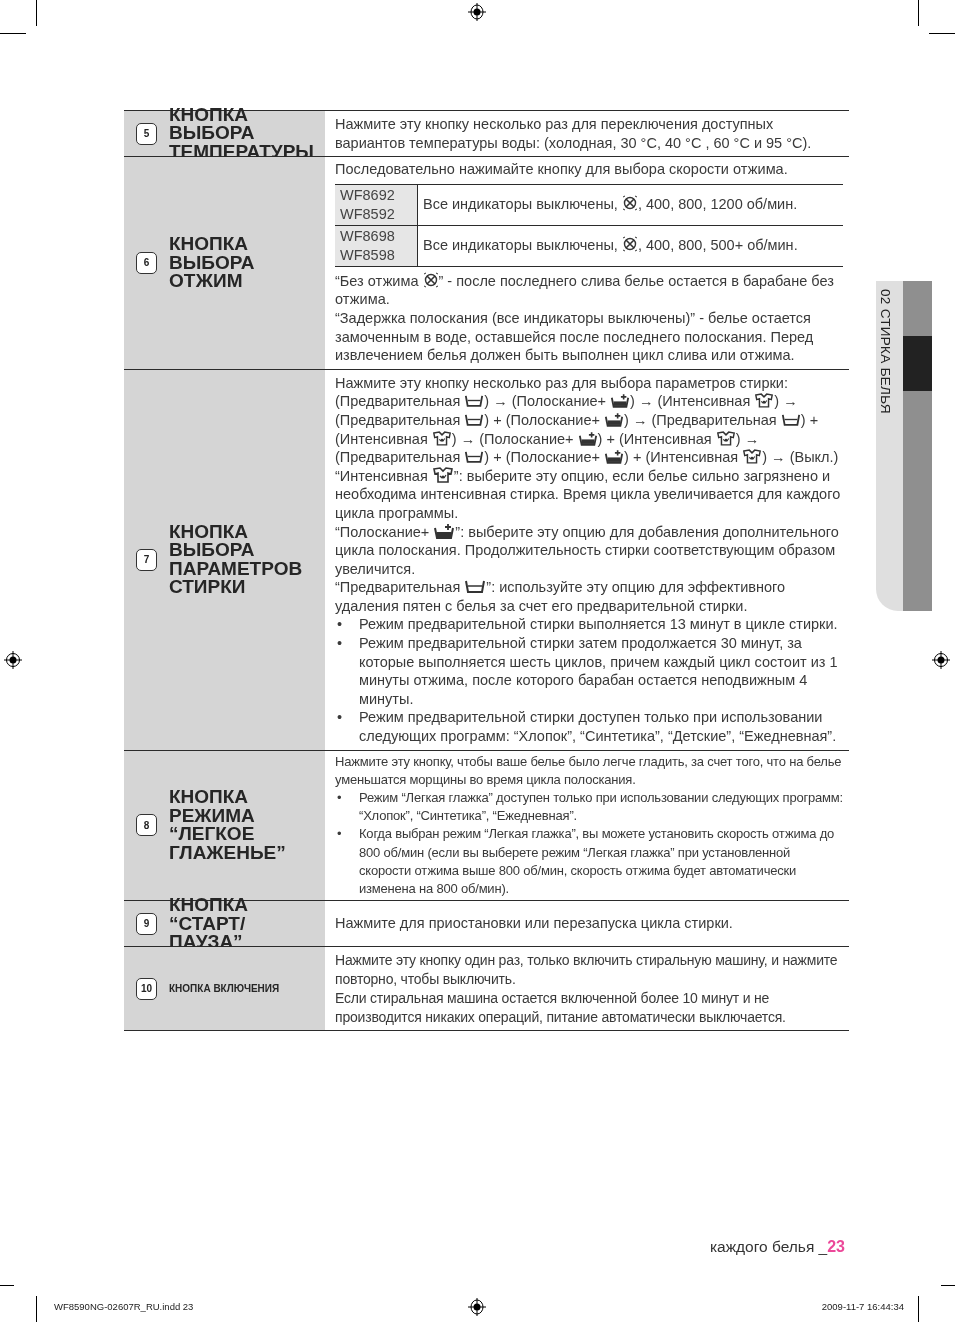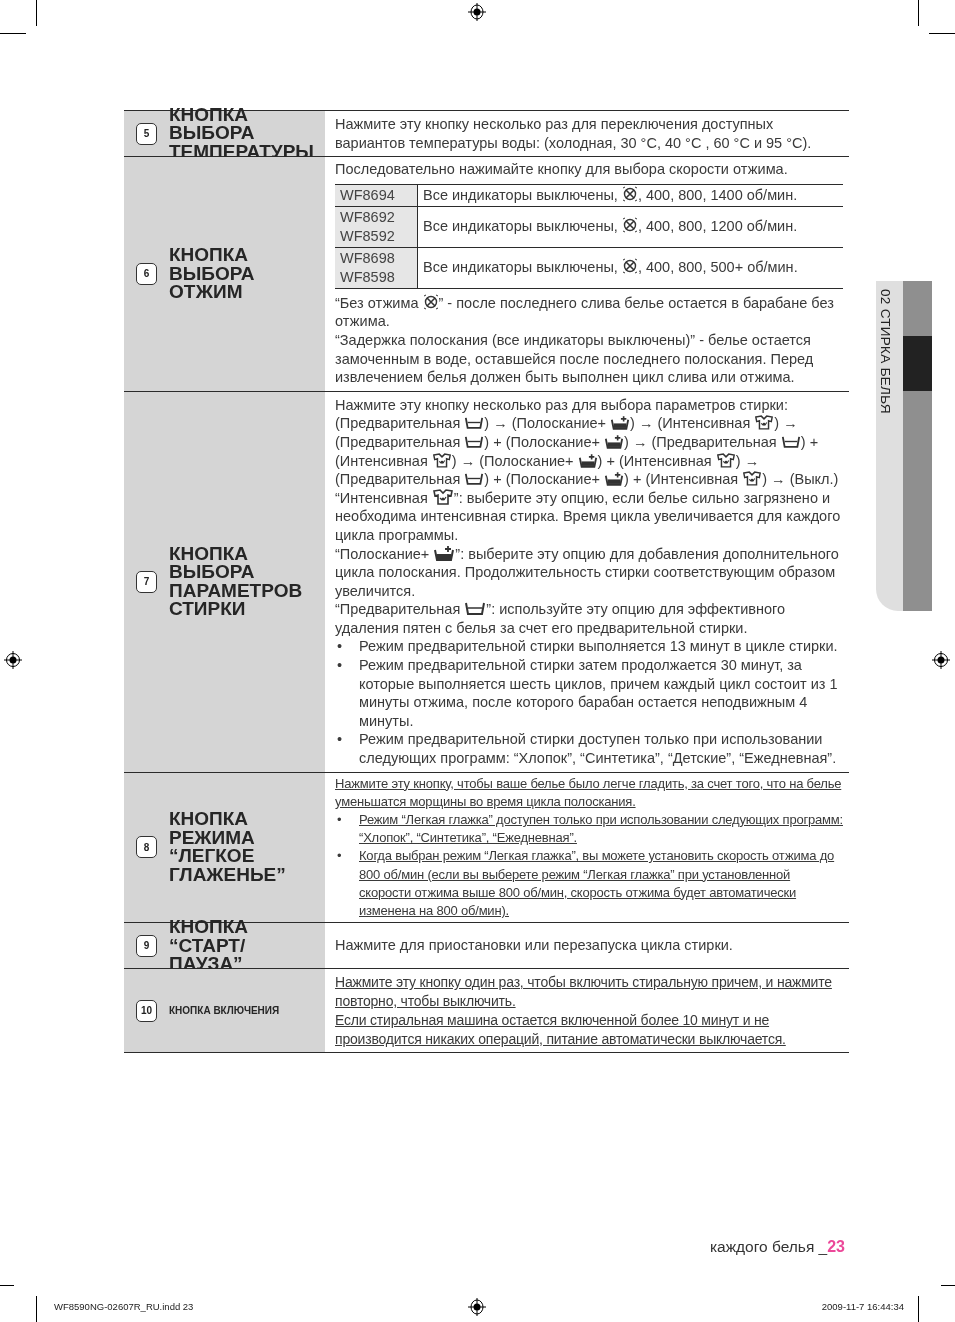--- a/index.html
+++ b/index.html
@@ -18,21 +18,21 @@
     .label-cell { width: 196px; background: #d5d5d5; position: relative; }
     .label-inner { display: flex; align-items: center; height: 100%; padding: 0 6px 0 12px; box-sizing: border-box; }
     .num-badge {
       flex: 0 0 auto; width: 19px; height: 20px; border: 1px solid #333; border-radius: 5px;
       background: #fff; font-size: 10px; font-weight: bold; color: #222;
       display: flex; align-items: center; justify-content: center; margin-right: 12px;
     }
     .label-text { font-weight: bold; font-size: 19px; line-height: 18.5px; color: #262626; }
     .desc-cell { padding: 4px 6px 4px 10px !important; font-size: 14.5px; line-height: 18.6px; }
     .desc-cell p { margin: 0; }
-    .desc-small { font-size: 13px; line-height: 18.2px; letter-spacing: -0.2px; text-decoration: underline; }
+    .desc-small { font-size: 13px; line-height: 18.2px; letter-spacing: -0.2px; }
     .desc-small ul { margin: 0; padding-left: 24px; }
     ul.bul { margin: 0; padding: 0; list-style: none; }
     ul.bul li { position: relative; padding-left: 24px; }
     ul.bul li::before { content: "•"; position: absolute; left: 2px; top: 0; }
     
     .spin-table { border-collapse: collapse; width: 508px; margin: 5px 0 5px 0; }
     .spin-table td { border-top: 1.5px solid #2b2b2b; padding: 1px 5px; font-size: 14.5px; line-height: 19px; }
     .spin-table tr:last-child td { border-bottom: 1.5px solid #2b2b2b; }
     .spin-model { width: 72px; background: #e6e6e6; border-right: 1px solid #2b2b2b; color: #444; }
     .spin-desc { vertical-align: middle; }
@@ -131,28 +131,20 @@
       <td class="label-cell" style="vertical-align:middle;">
         <div class="label-inner" style="height:auto;">
           <span class="num-badge">6</span>
           <span class="label-text" style="width:150px;">КНОПКА ВЫБОРА ОТЖИМ</span>
         </div>
       </td>
       <td class="desc-cell" style="padding-top:3px !important;">
         <p>Последовательно нажимайте кнопку для выбора скорости отжима.</p>
         <table class="spin-table">
           <tbody id="spin-body">
-              <tr>
-                <td class="spin-model">
-                  <div>WF8694</div>
-                </td>
-                <td class="spin-desc"><span>Все индикаторы выключены, </span><svg class="icon" width="16" height="16">
-                    <use href="#sym-nospin"></use>
-                  </svg><span>, 400, 800, 1400 об/мин.</span></td>
-              </tr>
               <tr>
                 <td class="spin-model">
                   <div>WF8692</div>
                   <div>WF8592</div>
                 </td>
                 <td class="spin-desc"><span>Все индикаторы выключены, </span><svg class="icon" width="16" height="16">
                     <use href="#sym-nospin"></use>
                   </svg><span>, 400, 800, 1200 об/мин.</span></td>
               </tr>
               <tr>
@@ -255,21 +247,21 @@
     </tr>
 
     <tr>
       <td class="label-cell" style="vertical-align:middle;">
         <div class="label-inner" style="height:auto;">
           <span class="num-badge">10</span>
           <span class="label-text" style="width:150px;font-size:10px;">КНОПКА ВКЛЮЧЕНИЯ</span>
         </div>
       </td>
       <td class="desc-cell desc-small" style="font-size:14px;line-height:18.8px;">
-        <p>Нажмите эту кнопку один раз, чтобы включить стиральную причем, и нажмите повторно, чтобы выключить.</p>
+        <p>Нажмите эту кнопку один раз, только включить стиральную машину, и нажмите повторно, чтобы выключить.</p>
         <p>Если стиральная машина остается включенной более 10 минут и не производится никаких операций, питание автоматически выключается.</p>
       </td>
     </tr>
   </tbody>
 </table>
 
 <div class="side-tab">
   <div class="side-tab-light"></div>
   <div class="side-tab-dark"></div>
   <div class="side-tab-black"></div>

